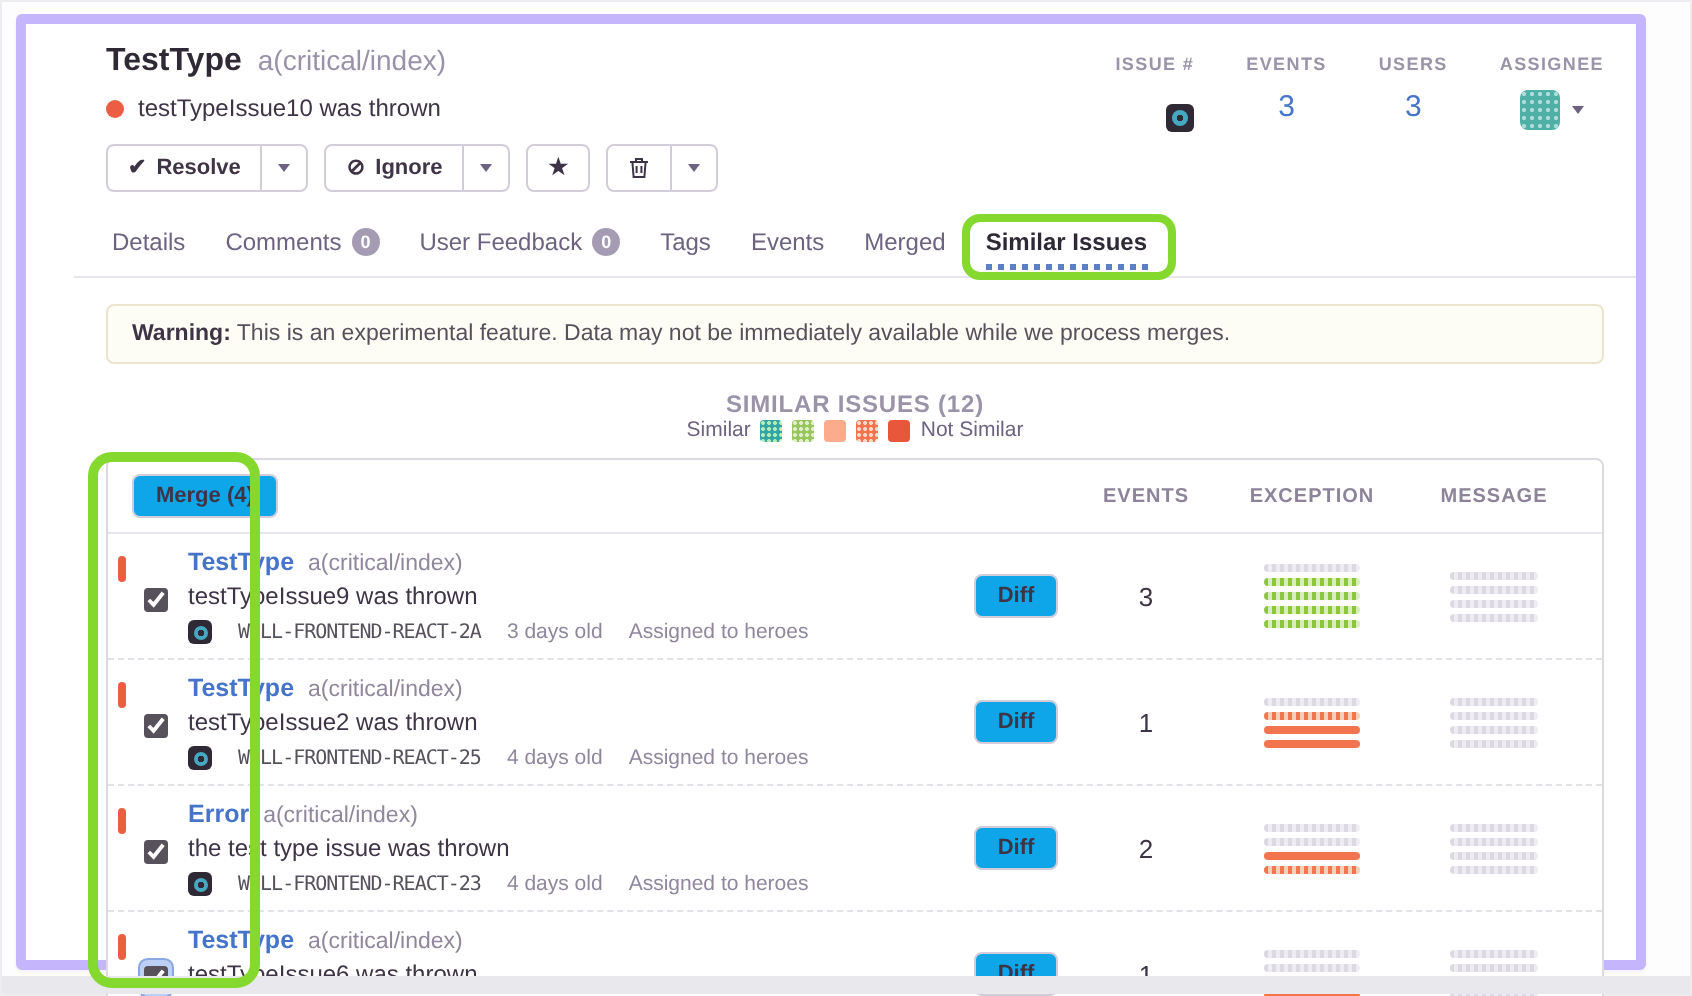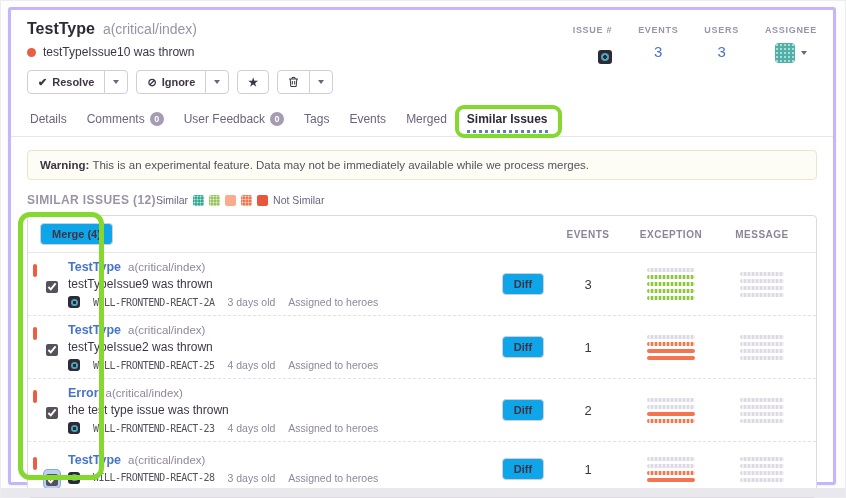--- a/index.html
+++ b/index.html
@@ -1,21 +1,21 @@
 <!DOCTYPE html>
 <html style="--annotation_green: #84d82e; --error_red: #ec5e44; --link_blue: #4674ca; --count_blue: #4674ca; --avatar_teal: #4fb0a8; --sim_teal: #33a5a5; --sim_green: #98c65c; --sim_peach: #fcab8c; --sim_orange: #f3744f; --sim_red: #e8563c; --warning_bg: #fdfcf5; --warning_border: #ece5cd; --tab_underline: #5a7fc9;"><head>
 <meta charset="utf-8">
 <style>
   * { margin:0; padding:0; box-sizing:border-box; }
   html,body { width:846px; height:498px; }
   body { font-family:"Liberation Sans", sans-serif; background:#fdfdfe; position:relative; overflow:hidden; }
   .viewport { position:absolute; inset:0; border:1px solid #ededf1; }
   .bottom-strip { position:absolute; left:0; right:0; bottom:0; height:9px; background:#e8e8ed; }
-  .card { position:absolute; left:7px; top:6px; right:9px; height:478px; background:#fff;
-          border:3px solid #c4b5fd; border-radius:3px; box-shadow:0 1px 2px rgba(40,35,60,.05); }
+  .card { position:absolute; left:7px; top:6px; right:22px; height:478px; background:#fff;
+          border:5px solid #c4b5fd; border-radius:3px; box-shadow:0 1px 2px rgba(40,35,60,.05);padding-left:24px; }
 
   
   .header { display:flex; justify-content:space-between; padding:10px 16px 0 16px; }
   .title-line { display:flex; align-items:baseline; gap:8px; }
   .issue-title { font-size:16px; font-weight:700; color:#2f2936; }
   .issue-subtitle { font-size:14px; color:#9a92a8; }
   .msg-line { display:flex; align-items:center; gap:7px; margin-top:7px; }
   .level-dot { width:9px; height:9px; border-radius:50%; background:var(--error_red); }
   .msg-text { font-size:12px; color:#3e3446; }
   .actions { display:flex; gap:8px; margin-top:11px; align-items:center; }
@@ -55,21 +55,21 @@
   .annotate { position:absolute; border:4px solid var(--annotation_green); border-radius:9px; pointer-events:none; z-index:6; }
   .annotate.tab-box { left:-9px; right:-11px; top:2px; bottom:-2px; }
 
   
   .warning { margin:13px 16px 0; background:var(--warning_bg); border:1px solid var(--warning_border);
              border-radius:4px; padding:8px 12px; font-size:11.5px; color:#57515c; }
   .warning b { color:#3e3446; }
 
   
   .section { margin:13px 16px 0; }
-  .section-head { display:flex; align-items:center; }
+  .section-head { display:flex; justify-content:space-between; align-items:center;flex-direction:column; }
   .section-title { font-size:12px; font-weight:700; letter-spacing:.4px; color:#9b93a8; }
   .legend { display:flex; align-items:center; gap:5px; font-size:10.5px; color:#6d6380; }
   .sq { width:11px; height:11px; border-radius:2px; display:inline-block; }
   .sq.teal-dot { background-color:var(--sim_teal); background-image:radial-gradient(rgba(210,255,190,.8) .9px, transparent 1.1px); background-size:3px 3px; }
   .sq.green-dot { background-color:var(--sim_green); background-image:radial-gradient(rgba(255,255,255,.7) .9px, transparent 1.1px); background-size:3px 3px; }
   .sq.peach { background:var(--sim_peach); }
   .sq.orange-dot { background-color:var(--sim_orange); background-image:radial-gradient(rgba(255,240,230,.8) .9px, transparent 1.1px); background-size:3px 3px; }
   .sq.red { background:var(--sim_red); }
 
   .panel { position:relative; margin-top:8px; border:1px solid #dcd9e2; border-radius:4px; background:#fff; }
@@ -371,20 +371,21 @@
 
         <div class="row">
           <div class="row-left">
             <span class="level-bar"></span>
             <span class="check-wrap focused"><input type="checkbox" checked="checked" style=""></span>
             <div class="row-text">
               <div class="line1">
                   <a href="#" class="row-title">TestType</a>
                   <span class="row-sub">a(critical/index)</span>
                 </div>
+              <div class="line2">testTypeIssue6 was thrown</div>
               <div class="line3">
                 <span class="platform-icon">
                     <i></i>
                   </span>
                 <span class="row-slug">WILL-FRONTEND-REACT-28</span>
                 <span class="row-meta">3 days old</span>
                 <span class="row-meta">Assigned to heroes</span>
               </div>
             </div>
           </div>

